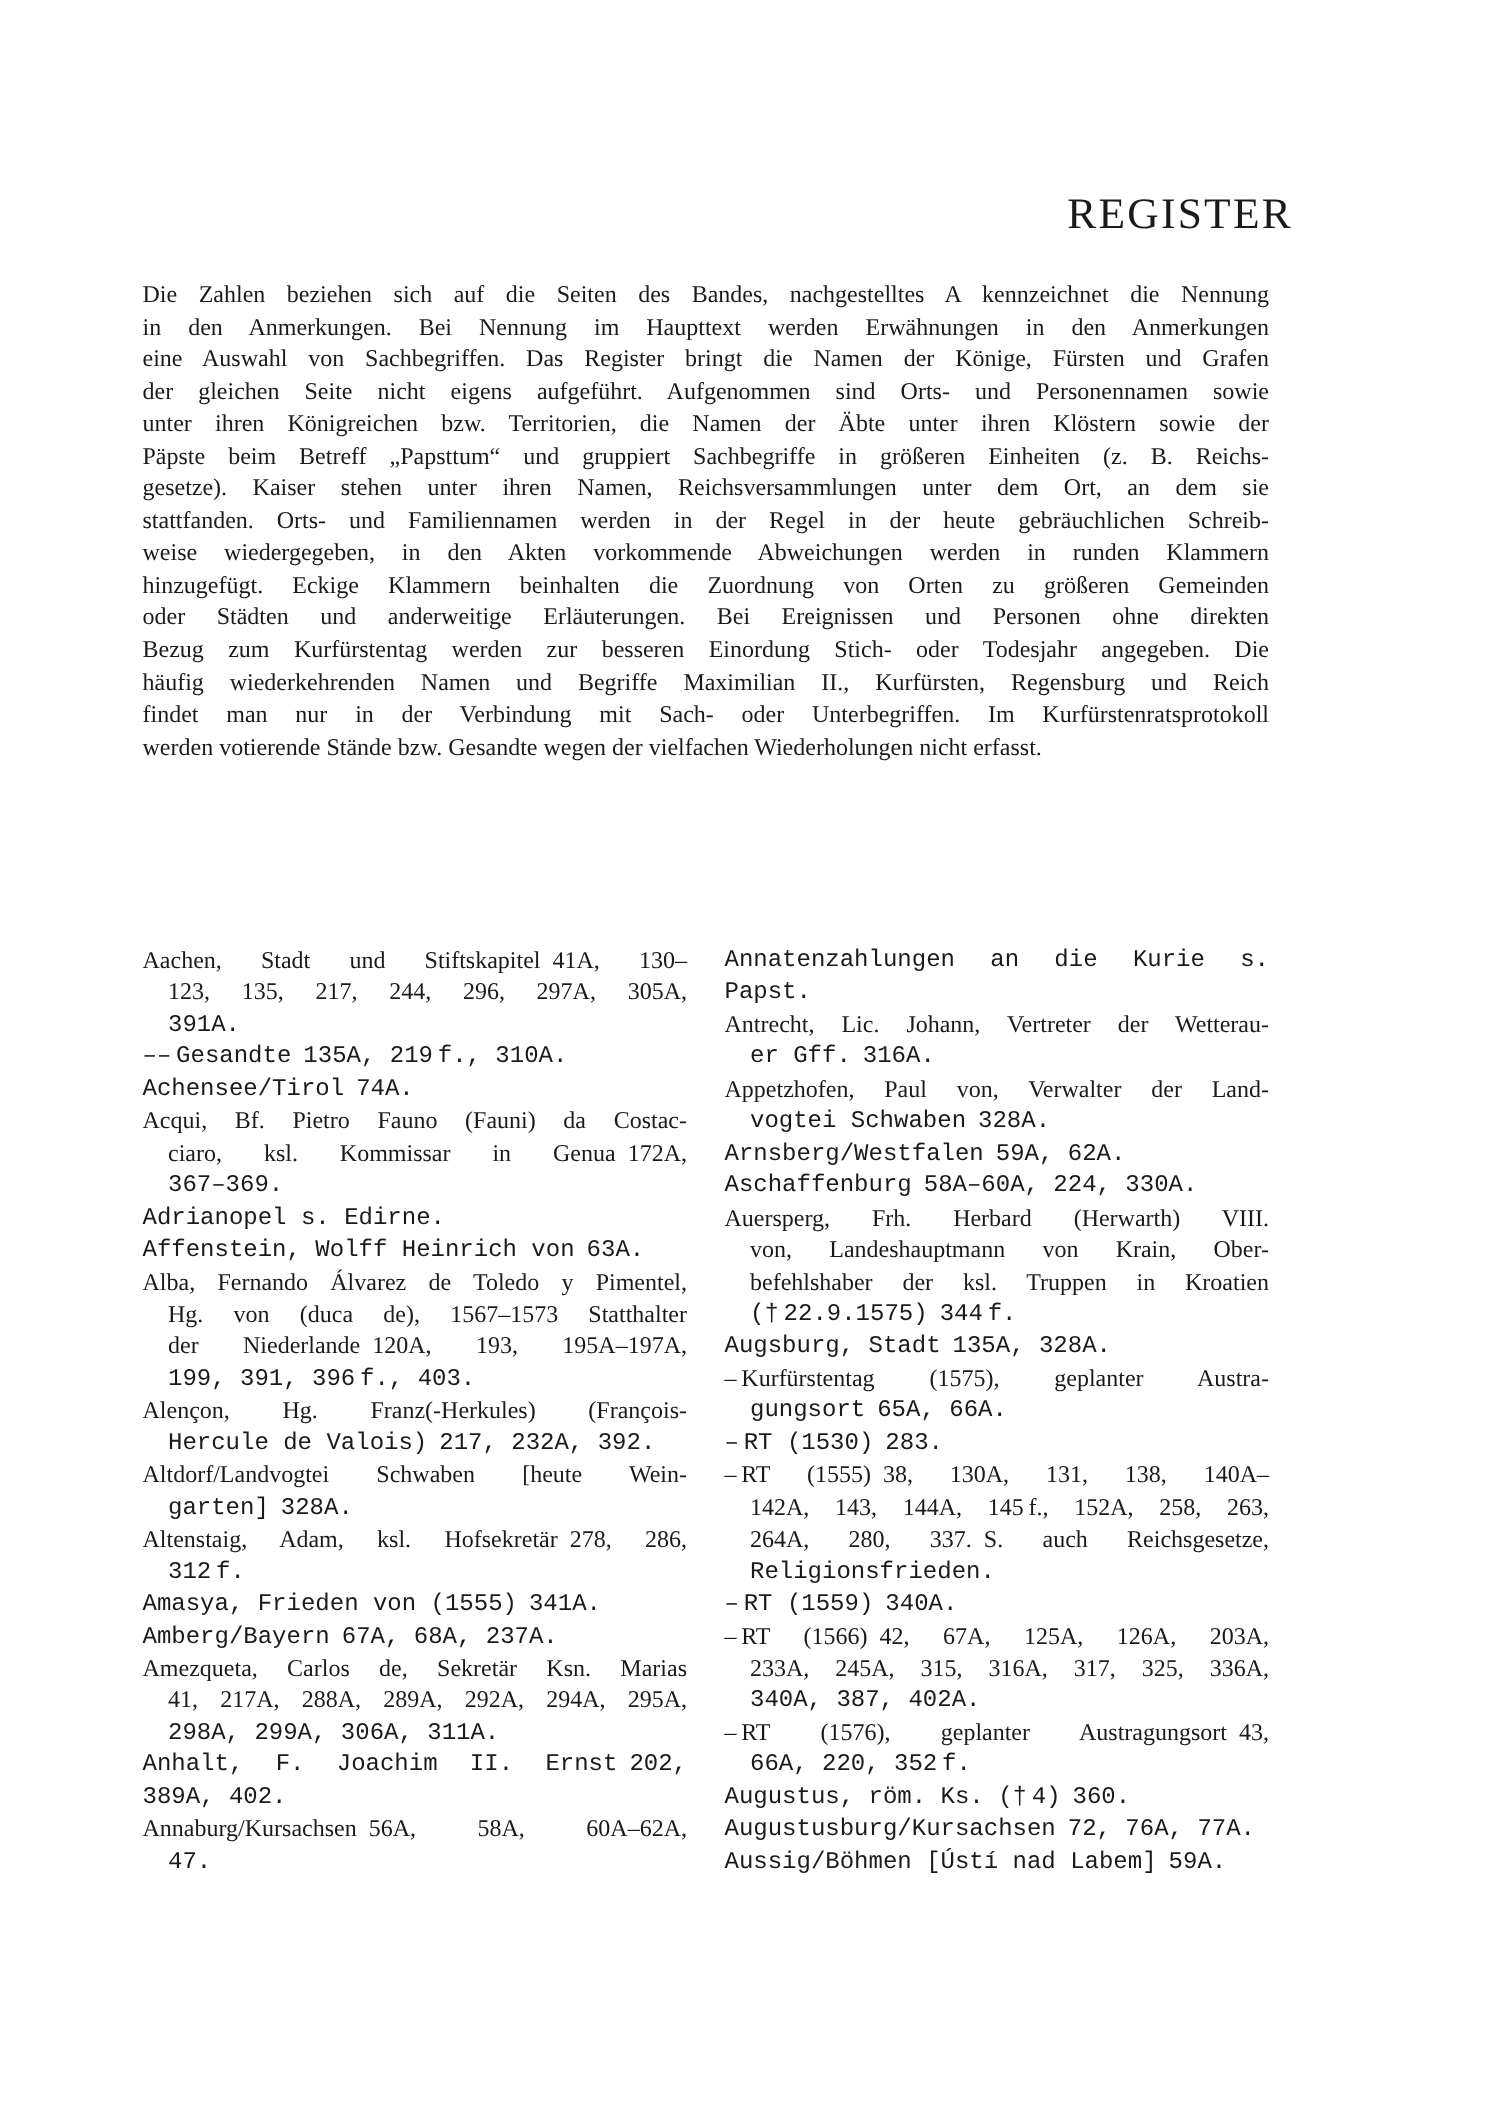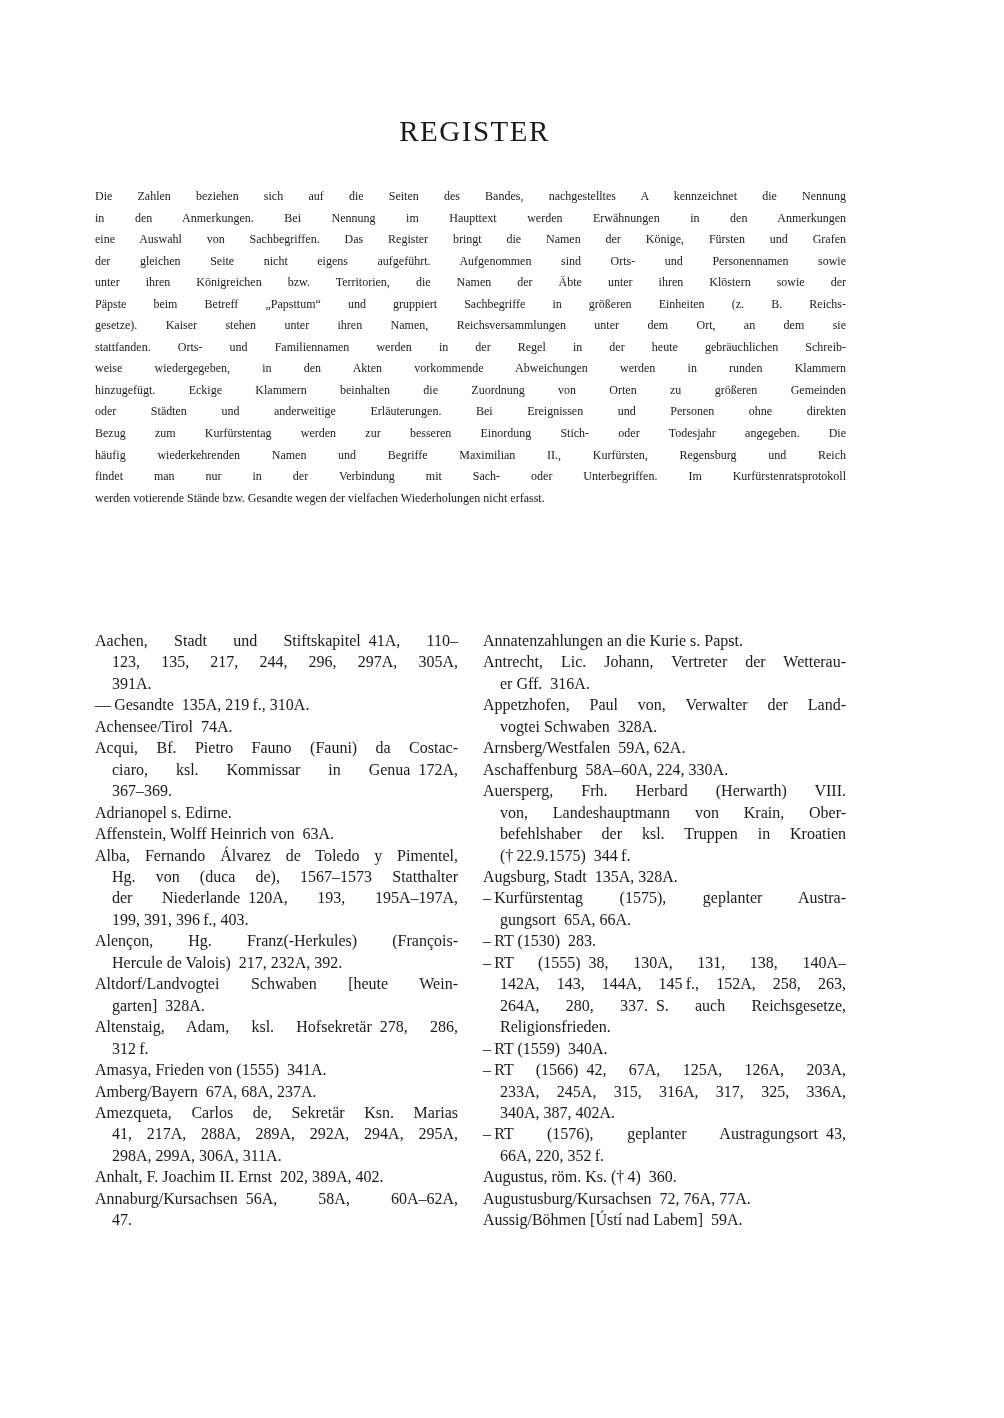--- a/index.html
+++ b/index.html
@@ -15,33 +15,33 @@
     background: #ffffff;
     color: #1a1a1a;
     font-family: "Liberation Serif", "DejaVu Serif", serif;
     overflow: hidden;
   }
   .title {
     position: absolute;
     top: 110px;
     left: 95px;
     width: 751px;
-    margin: 4px;
+    margin: 16px;
     font-size: 29px;
     font-weight: normal;
     letter-spacing: 1.5px;
-    text-align: center;
+    text-align: right;
     line-height: 34px;
   }
   .intro {
     position: absolute;
     top: 186px;
     left: 95px;
     width: 751px;
-    font-size: 12px;
+    font-size: 16px;
     line-height: 21.55px;
   }
   .intro .line {
     text-align: justify;
     text-align-last: justify;
   }
   .intro .line.last {
     text-align-last: left;
   }
   .index {
@@ -59,20 +59,21 @@
   }
   .entry .line {
     text-align: justify;
     text-align-last: justify;
   }
   .entry .line.cont {
     padding-left: 17px;
   }
   .entry .line.last {
     text-align-last: left;
+    font-family: Liberation Mono, monospace;
   }
 </style>
 </head>
 <body>
 
 <div class="page">
   <h1 class="title">REGISTER</h1>
   <div class="intro" id="intro">
       <div class="line">Die Zahlen beziehen sich auf die Seiten des Bandes, nachgestelltes A kennzeichnet die Nennung</div>
       <div class="line">in den Anmerkungen. Bei Nennung im Haupttext werden Erwähnungen in den Anmerkungen</div>
@@ -86,21 +87,21 @@
       <div class="line">hinzugefügt. Eckige Klammern beinhalten die Zuordnung von Orten zu größeren Gemeinden</div>
       <div class="line">oder Städten und anderweitige Erläuterungen. Bei Ereignissen und Personen ohne direkten</div>
       <div class="line">Bezug zum Kurfürstentag werden zur besseren Einordung Stich- oder Todesjahr angegeben. Die</div>
       <div class="line">häufig wiederkehrenden Namen und Begriffe Maximilian II., Kurfürsten, Regensburg und Reich</div>
       <div class="line">findet man nur in der Verbindung mit Sach- oder Unterbegriffen. Im Kurfürstenratsprotokoll</div>
       <div class="line last">werden votierende Stände bzw. Gesandte wegen der vielfachen Wiederholungen nicht erfasst.</div>
     </div>
   <div class="index">
     <div class="col" id="col-left">
         <div class="entry">
-          <div class="line">Aachen, Stadt und Stiftskapitel 41A, 110–</div>
+          <div class="line">Aachen, Stadt und Stiftskapitel 41A, 130–</div>
           <div class="line cont">123, 135, 217, 244, 296, 297A, 305A,</div>
           <div class="line cont last">391A.</div>
         </div>
         <div class="entry">
           <div class="line last">–– Gesandte 135A, 219 f., 310A.</div>
         </div>
         <div class="entry">
           <div class="line last">Achensee/Tirol 74A.</div>
         </div>
         <div class="entry">

